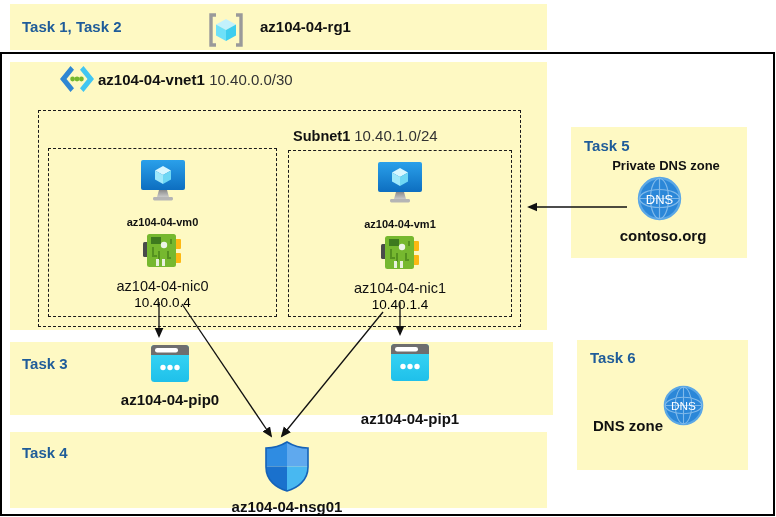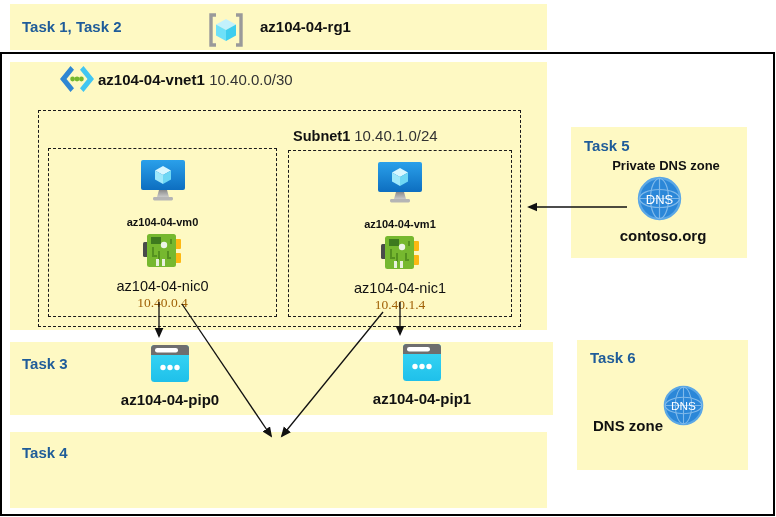--- a/index.html
+++ b/index.html
@@ -32,28 +32,28 @@
   .subnet0-label{left:55px;top:117px;}
   .subnet1-label{left:293px;top:127px;}
 
   .subnet-box{position:absolute;border:1px dashed #1a1a1a;display:flex;flex-direction:column;align-items:center;}
   .subnet-box.s0{left:48px;top:148px;width:227px;height:167px;}
   .subnet-box.s1{left:288px;top:150px;width:222px;height:165px;}
   .vm-icon{margin-top:11px;}
   .vm-name{margin-top:9px;font-weight:700;font-size:11px;}
   .nic-icon{margin-top:4px;}
   .nic-name{margin-top:4px;font-weight:400;font-size:14.5px;}
-  .ip-text{margin-top:1px;color:#a16207;font-size:13.5px;font-family:Liberation Serif, serif;}
+  .ip-text{margin-top:1px;color:#000000;font-size:13.5px;}
 
   
   .task3-band{left:10px;top:342px;width:543px;height:73px;}
   .task3-band .task-label{left:12px;top:13px;}
   .pip-group{position:absolute;width:120px;display:flex;flex-direction:column;align-items:center;}
   .pip0{left:100px;top:3px;align-items:center;}
-  .pip1{left:352px;top:2px;}
+  .pip1{left:340px;top:2px;gap:20px;}
   .pip-name{margin-top:5px;font-weight:700;font-size:15px;}
 
   
   .task4-band{left:10px;top:432px;width:537px;height:76px;}
   .task4-band .task-label{left:12px;top:12px;}
   .nsg-group{position:absolute;left:217px;top:9px;width:120px;display:flex;flex-direction:column;align-items:center;}
   .nsg-name{margin-top:2px;font-weight:700;font-size:15px;}
 
   
   .task5-box{left:571px;top:127px;width:176px;height:131px;display:flex;flex-direction:column;align-items:center;}
@@ -213,20 +213,39 @@
           <circle cx="19" cy="22.5" r="2.7" fill="#ffffff"></circle>
           <circle cx="26" cy="22.5" r="2.7" fill="#ffffff"></circle>
         </svg>
       </span>
       <span class="pip-name">az104-04-pip1</span>
     </div>
   </div>
 
   <div class="band task4-band">
     <span class="task-label">Task 4</span>
+    <div class="nsg-group">
+      <span>
+        <svg width="46" height="51" viewBox="0 0 46 51">
+          <defs>
+            <clipPath id="shieldclip">
+              <path d="M23,1 C29.5,5 37.5,7 44,7 V26 C44,39.5 33.5,47 23,50 C12.5,47 2,39.5 2,26 V7 C8.5,7 16.5,5 23,1 Z"></path>
+            </clipPath>
+          </defs>
+          <g clip-path="url(#shieldclip)">
+            <rect x="0" y="0" width="23" height="25.5" fill="#2f8ce2"></rect>
+            <rect x="23" y="0" width="23" height="25.5" fill="#5fa9ee"></rect>
+            <rect x="0" y="25.5" width="23" height="25.5" fill="#1a71cd"></rect>
+            <rect x="23" y="25.5" width="23" height="25.5" fill="#48b8f1"></rect>
+          </g>
+          <path d="M23,1 C29.5,5 37.5,7 44,7 V26 C44,39.5 33.5,47 23,50 C12.5,47 2,39.5 2,26 V7 C8.5,7 16.5,5 23,1 Z" fill="none" stroke="#1563b8" stroke-width="1.6"></path>
+        </svg>
+      </span>
+      <span class="nsg-name">az104-04-nsg01</span>
+    </div>
   </div>
 
   <div class="band task5-box">
     <span class="task-label">Task 5</span>
     <span class="dns-title">Private DNS zone</span>
     <span class="dns-icon">
       <svg width="45" height="45" viewBox="0 0 45 45">
         <circle cx="22.5" cy="22.5" r="20.5" fill="#2b87d8" stroke="#5aa7e6" stroke-width="2.4"></circle>
         <g stroke="#7fb9ea" stroke-width="1.2" fill="none">
           <ellipse cx="22.5" cy="22.5" rx="9" ry="20"></ellipse>

